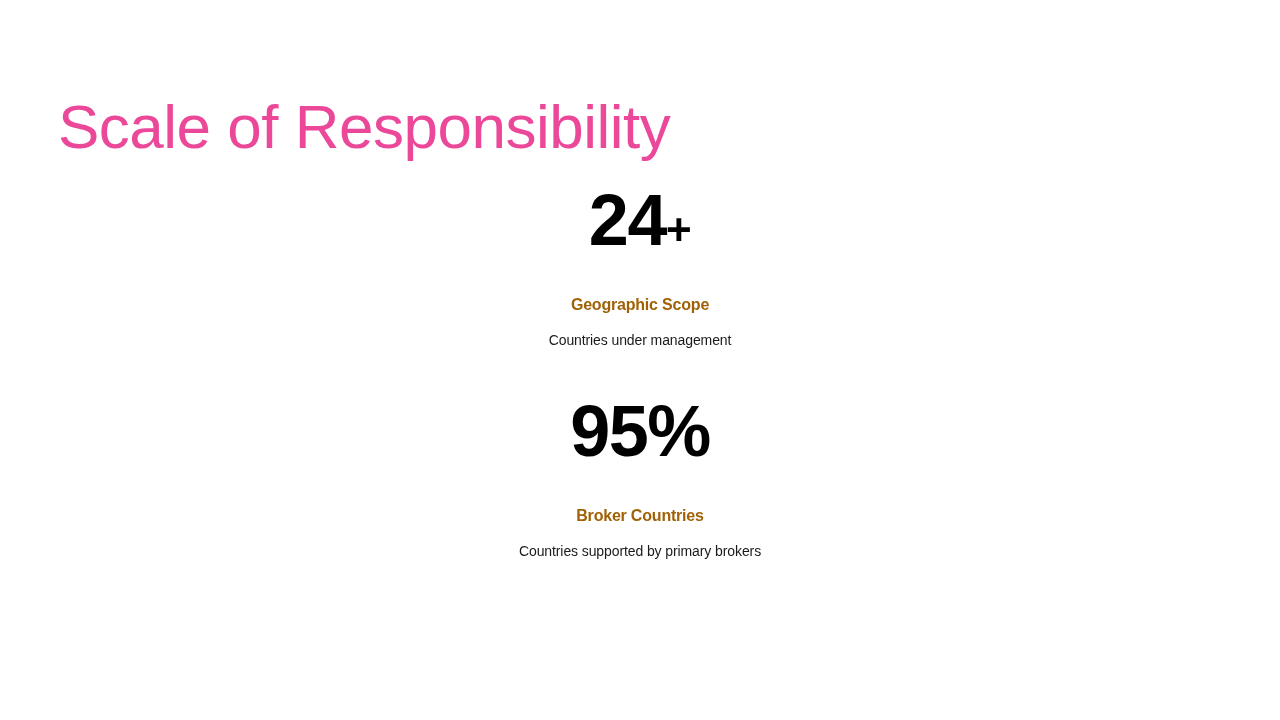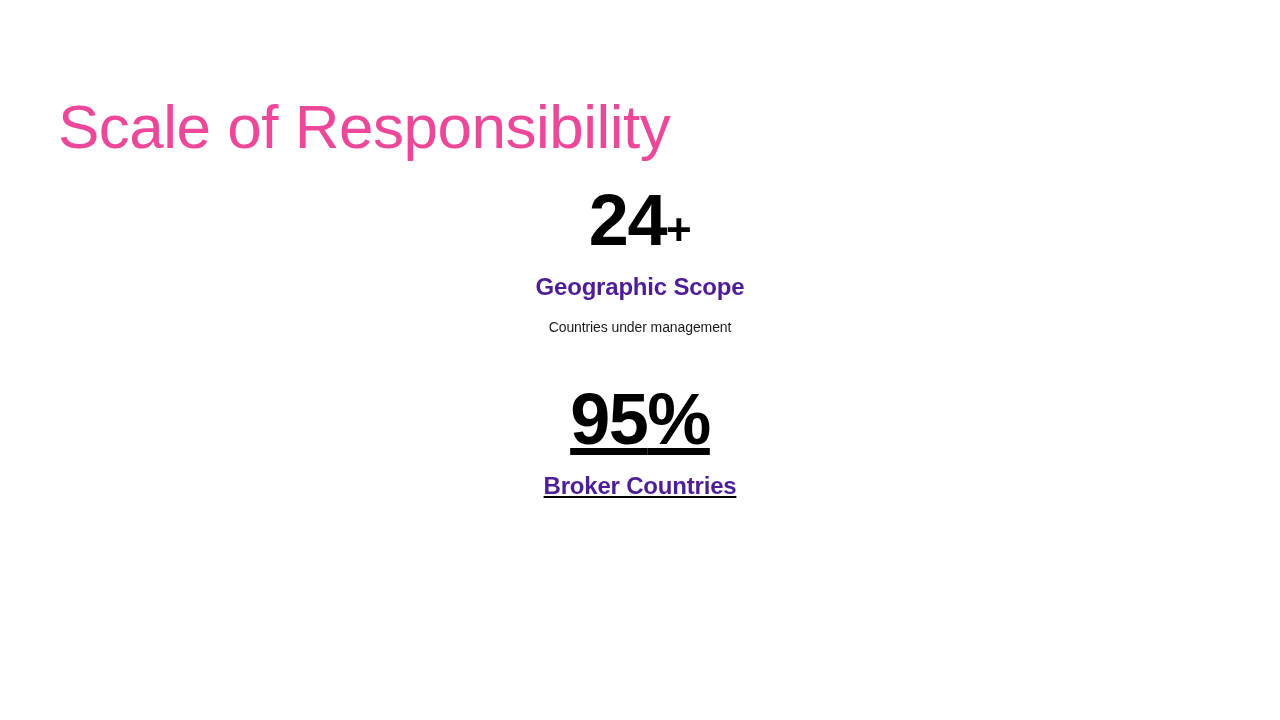--- a/index.html
+++ b/index.html
@@ -50,21 +50,20 @@
 
   .stat-card {
     width: 50%;
     box-sizing: border-box;
     text-align: center;
     padding: 0 20px;
   }
 
   .stat-card.full-center {
     width: 100%;
-    text-decoration: underline;
   }
 
   .stat-value {
     font-size: 72px;
     font-weight: 700;
     letter-spacing: -1.5px;
     line-height: 1.12;
     color: #000000;
     white-space: nowrap;
   }
@@ -74,26 +73,26 @@
     font-weight: 700;
     letter-spacing: -0.5px;
   }
 
   .stat-suffix.suffix-full {
     font-size: 72px;
     letter-spacing: -1.5px;
   }
 
   .stat-label {
-    margin-top: 12px;
-    font-size: 24px;
+    margin-top: 34px;
+    font-size: 16px;
     font-weight: 700;
     letter-spacing: -0.2px;
     line-height: 1.2;
-    color: #4c1d95;
+    color: #a16207;
   }
 
   .stat-desc {
     margin-top: 18px;
     font-size: 14px;
     font-weight: 400;
     letter-spacing: -0.1px;
     line-height: 1.25;
     color: #1a1a1a;
   }
@@ -114,16 +113,17 @@
       <div class="stat-label">Geographic Scope</div>
       <div class="stat-desc">Countries under management</div>
     </div>
 
 
     <div class="stat-card full-center">
       <div class="stat-value">
         <span>95</span><span class="stat-suffix suffix-full">%</span>
       </div>
       <div class="stat-label">Broker Countries</div>
+      <div class="stat-desc">Countries supported by primary brokers</div>
     </div>
 
   </div>
 </div>
 
 </body></html>

